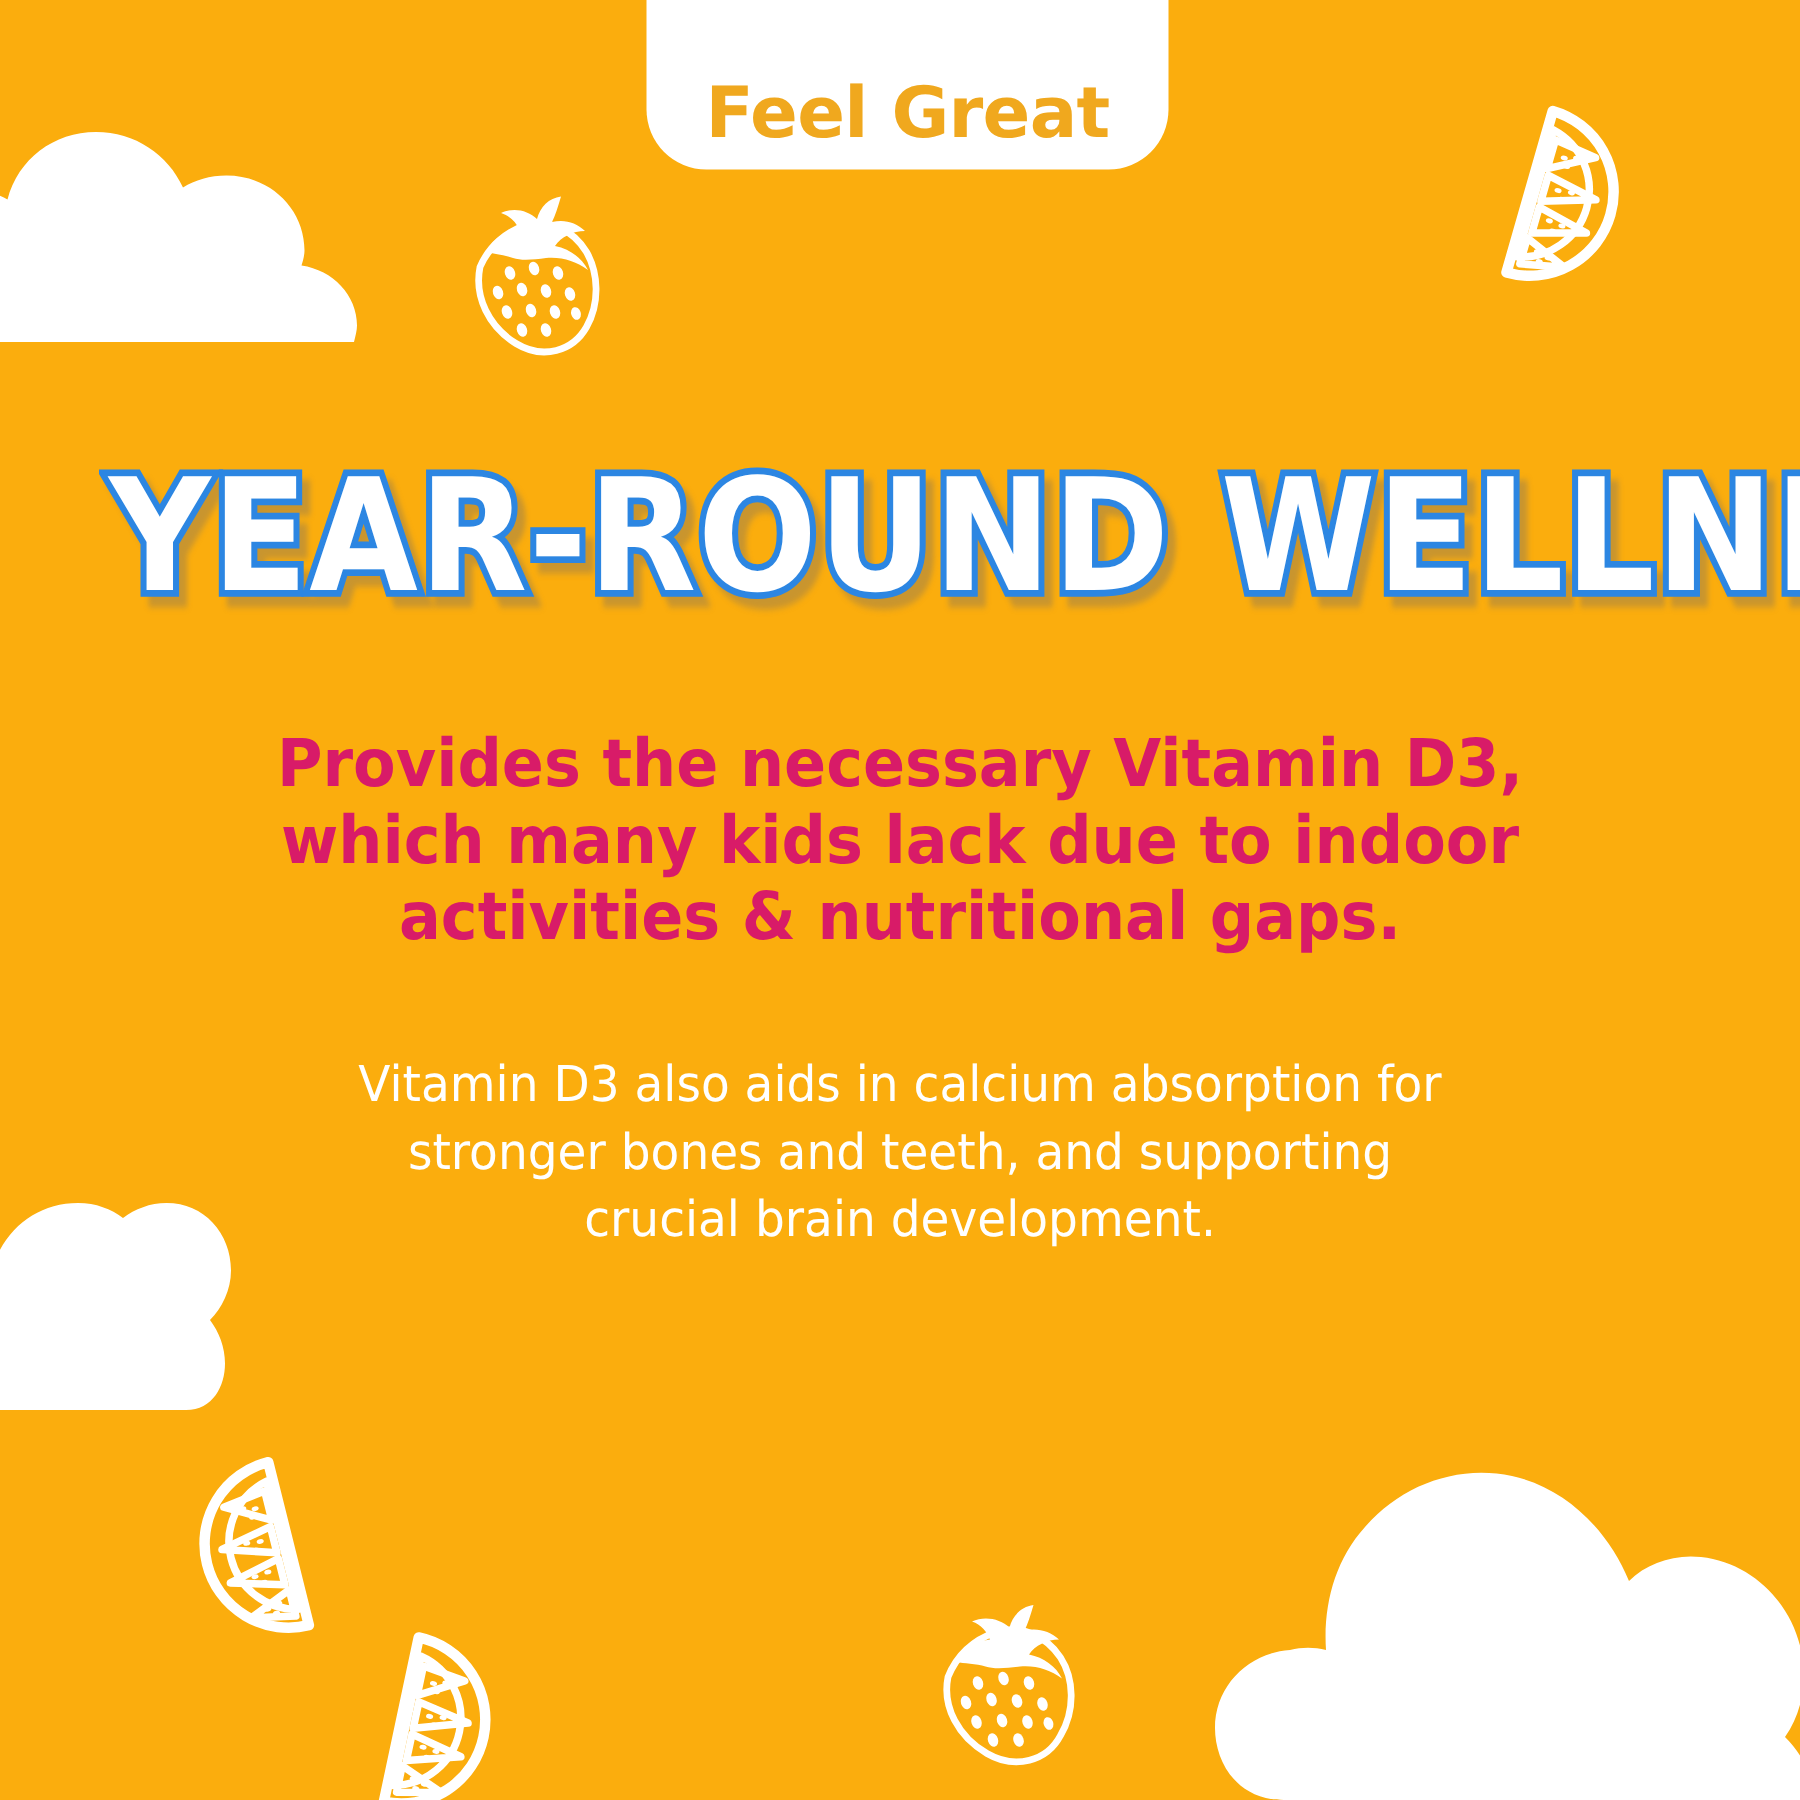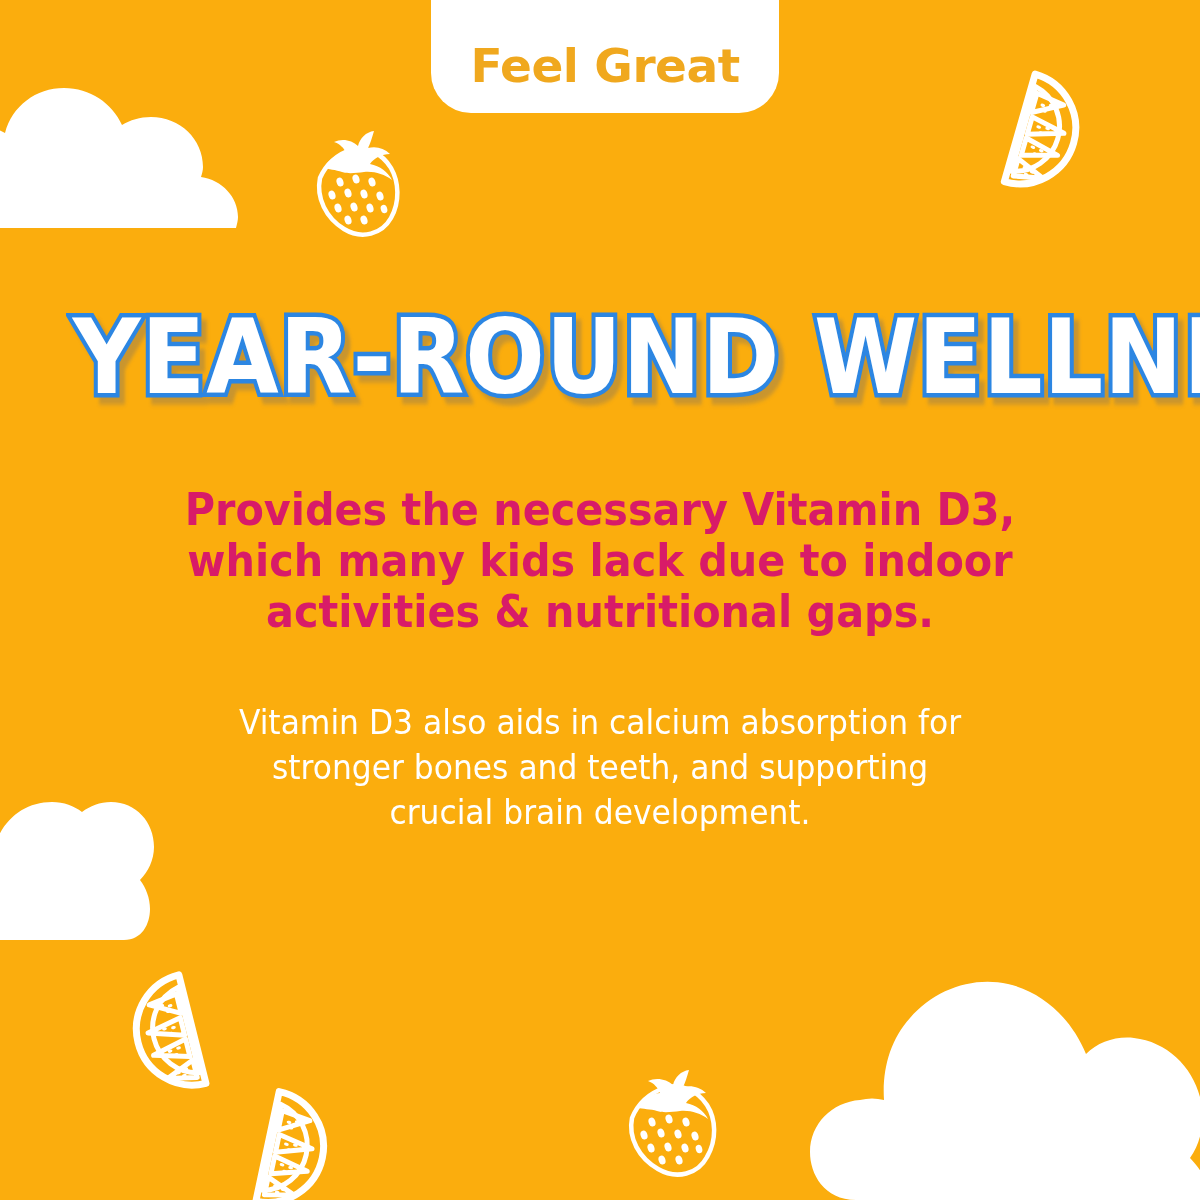--- a/index.html
+++ b/index.html
@@ -50,21 +50,21 @@
     padding-bottom: 14px;
     box-sizing: border-box;
   }
   #logo-wordmark {
     font-family: "DejaVu Sans", sans-serif;
     font-size: 47px;
     font-weight: 700;
     color: #F0A81E;
     letter-spacing: -0.5px;
     line-height: 1;
-    margin: 10px;
+    margin: 0;
     white-space: nowrap;
   }
   #logo-bottom-row {
     display: flex;
     align-items: center;
     justify-content: center;
     width: 100%;
     margin-top: 1px;
     padding-left: 6px;
     box-sizing: border-box;

